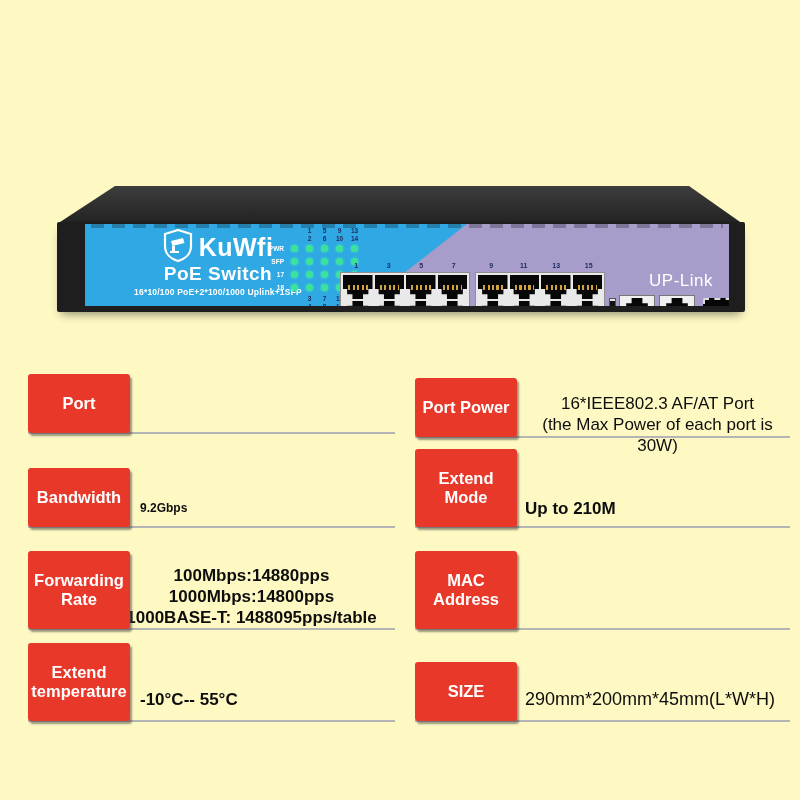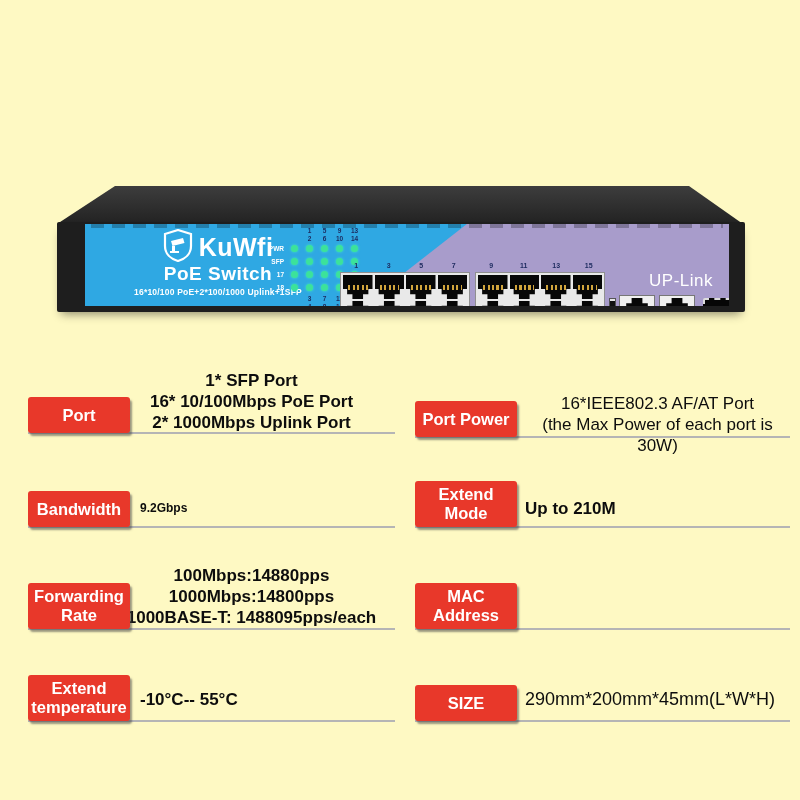--- a/index.html
+++ b/index.html
@@ -59,21 +59,21 @@
   .sfp-slot{width:40px;height:26px;background:#060606;border:2px dashed #dcdcdc;border-radius:2px;box-sizing:border-box;}
   .mode-switch{position:absolute;left:524px;top:74px;width:5px;height:20px;background:#e7e7e7;border:1px solid #555;}
   .mode-switch i{display:block;width:100%;height:8px;background:#111;margin-top:2px;}
 
   
   .spec-row{position:absolute;}
   .spec-row::after{content:"";position:absolute;left:0;right:0;bottom:0;height:2px;background:#b5b5b5;}
   .spec-label{position:absolute;left:0;bottom:1px;width:102px;min-height:36px;box-sizing:border-box;
               color:#fff;font-size:16.5px;font-weight:bold;line-height:1.15;
               display:flex;align-items:center;justify-content:center;text-align:center;
-              border-radius:3px;padding:4px 3px;z-index:2;
+              border-radius:3px;padding:20px 3px;z-index:2;
               box-shadow:2px 3px 2px rgba(70,70,70,.55);}
   .spec-value{position:absolute;top:0;bottom:2px;color:#0d0d0d;text-align:center;}
   .spec-value .line{display:block;line-height:21px;font-size:17px;}
   .spec-value .line:empty{display:none;}
   .spec-value.center{left:80px;right:0;text-align:center;}
   .spec-value.single{display:flex;align-items:center;}
   .bold .line{font-weight:bold;}
 
   .lr1{left:28px;top:370px;width:367px;height:64px;}
   .lr2{left:28px;top:490px;width:367px;height:38px;}
@@ -258,40 +258,35 @@
         <div class="up-port" style="left:618px;top:74px">
           <div class="sfp-slot"></div>
 
         </div>
       </div>
     </div>
   </div>
 
   <div class="spec-row lr1">
     <div class="spec-label" style="background: rgb(232, 56, 42);">Port</div>
-    <div class="spec-value center bold">
-      <span class="line">1* SFP Port</span>
-      <span class="line">16* 10/100Mbps PoE Port</span>
-      <span class="line">2* 1000Mbps Uplink Port</span>
-    </div>
   </div>
 
   <div class="spec-row lr2">
     <div class="spec-label" style="background: rgb(232, 56, 42);">Bandwidth</div>
     <div class="spec-value single bold">
       <span class="line">9.2Gbps</span>
     </div>
   </div>
 
   <div class="spec-row lr3">
     <div class="spec-label" style="background: rgb(232, 56, 42);">Forwarding Rate</div>
     <div class="spec-value center bold">
       <span class="line">100Mbps:14880pps</span>
       <span class="line">1000Mbps:14800pps</span>
-      <span class="line">1000BASE-T: 1488095pps/each</span>
+      <span class="line">1000BASE-T: 1488095pps/table</span>
     </div>
   </div>
 
   <div class="spec-row lr4">
     <div class="spec-label" style="background: rgb(232, 56, 42);">Extend temperature</div>
     <div class="spec-value single bold">
       <span class="line">-10°C-- 55°C</span>
     </div>
   </div>
 

